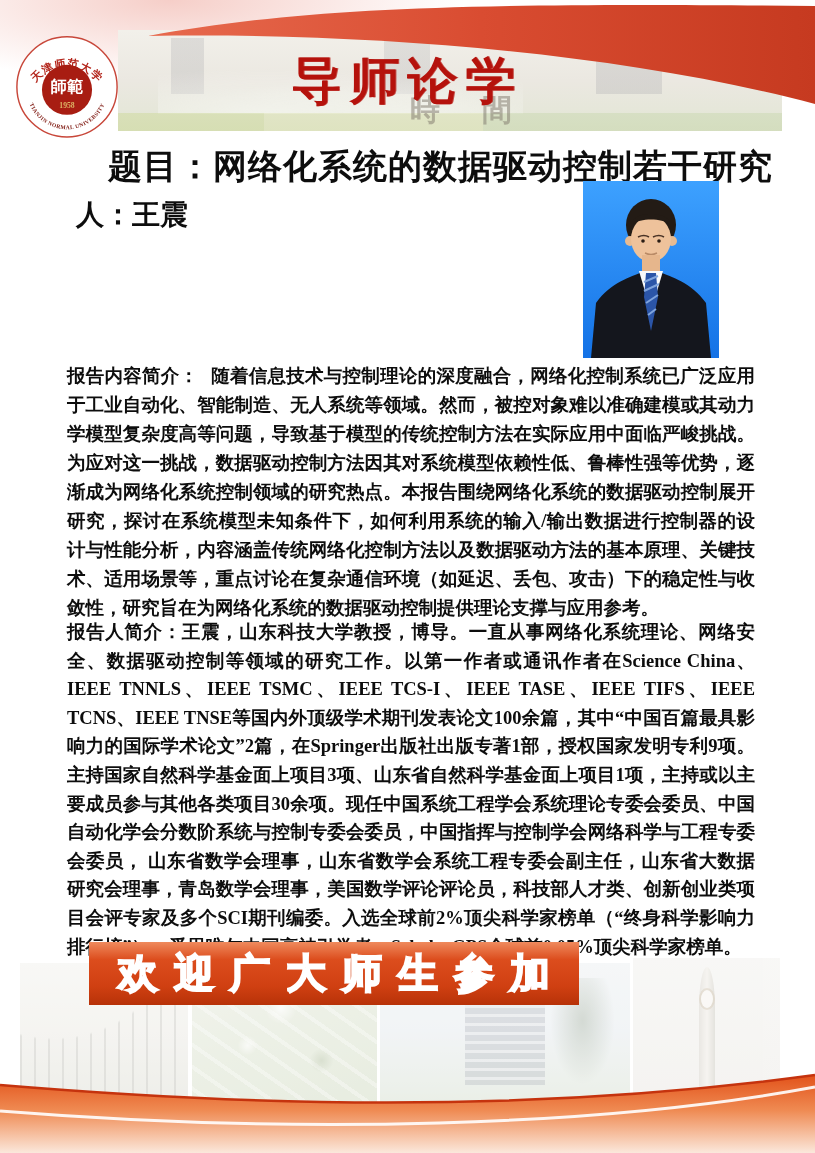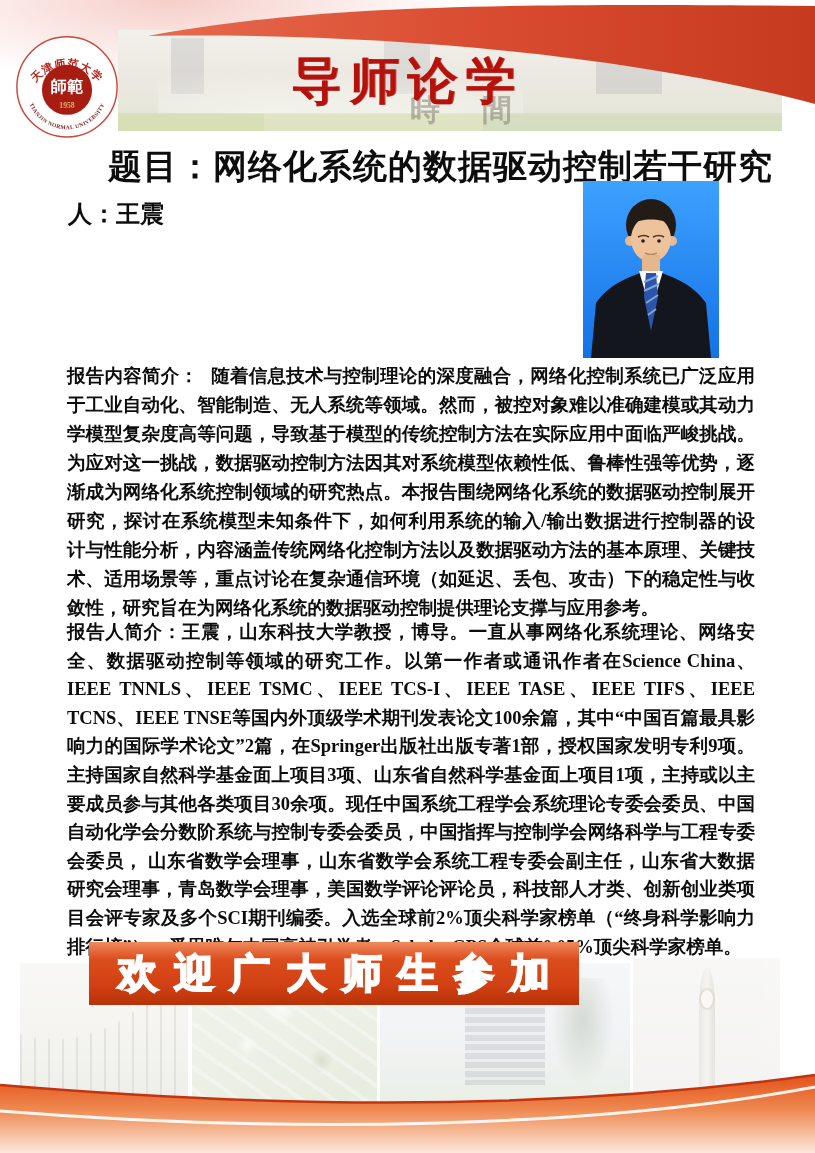--- a/index.html
+++ b/index.html
@@ -22,21 +22,21 @@
   .photo-caption{position:absolute;left:292px;top:60px;font-size:30px;letter-spacing:42px;
     color:rgba(125,118,106,.5);font-weight:bold;}
   .top-swoosh{position:absolute;left:0;top:0;width:815px;height:120px;}
   .logo{position:absolute;left:14px;top:28px;width:106px;height:114px;}
   .series-title{position:absolute;left:0;top:48px;width:815px;text-align:center;
     font-size:50px;font-weight:900;letter-spacing:8px;color:#b5120c;
     text-shadow:1px 0 0 rgba(181,18,12,.7);}
 
   
   .talk-title{position:absolute;left:108px;top:144px;font-size:34px;font-weight:bold;letter-spacing:1px;}
-  .info{position:absolute;left:68px;top:196px;font-size:24px;font-weight:bold;line-height:37px;}
+  .info{position:absolute;left:76px;top:196px;font-size:28px;font-weight:bold;line-height:37px;}
   .speaker-photo{position:absolute;left:583px;top:181px;width:136px;height:177px;}
 
   
   .para{position:absolute;left:67px;width:688px;margin:0;text-align:justify;font-weight:bold;}
   .abstract{top:362px;font-size:18.5px;line-height:29px;}
   .bio{top:618px;font-size:18.5px;line-height:28.6px;}
   .plabel{font-weight:bold;}
   .abstract .plabel{margin-right:13px;}
 
   

